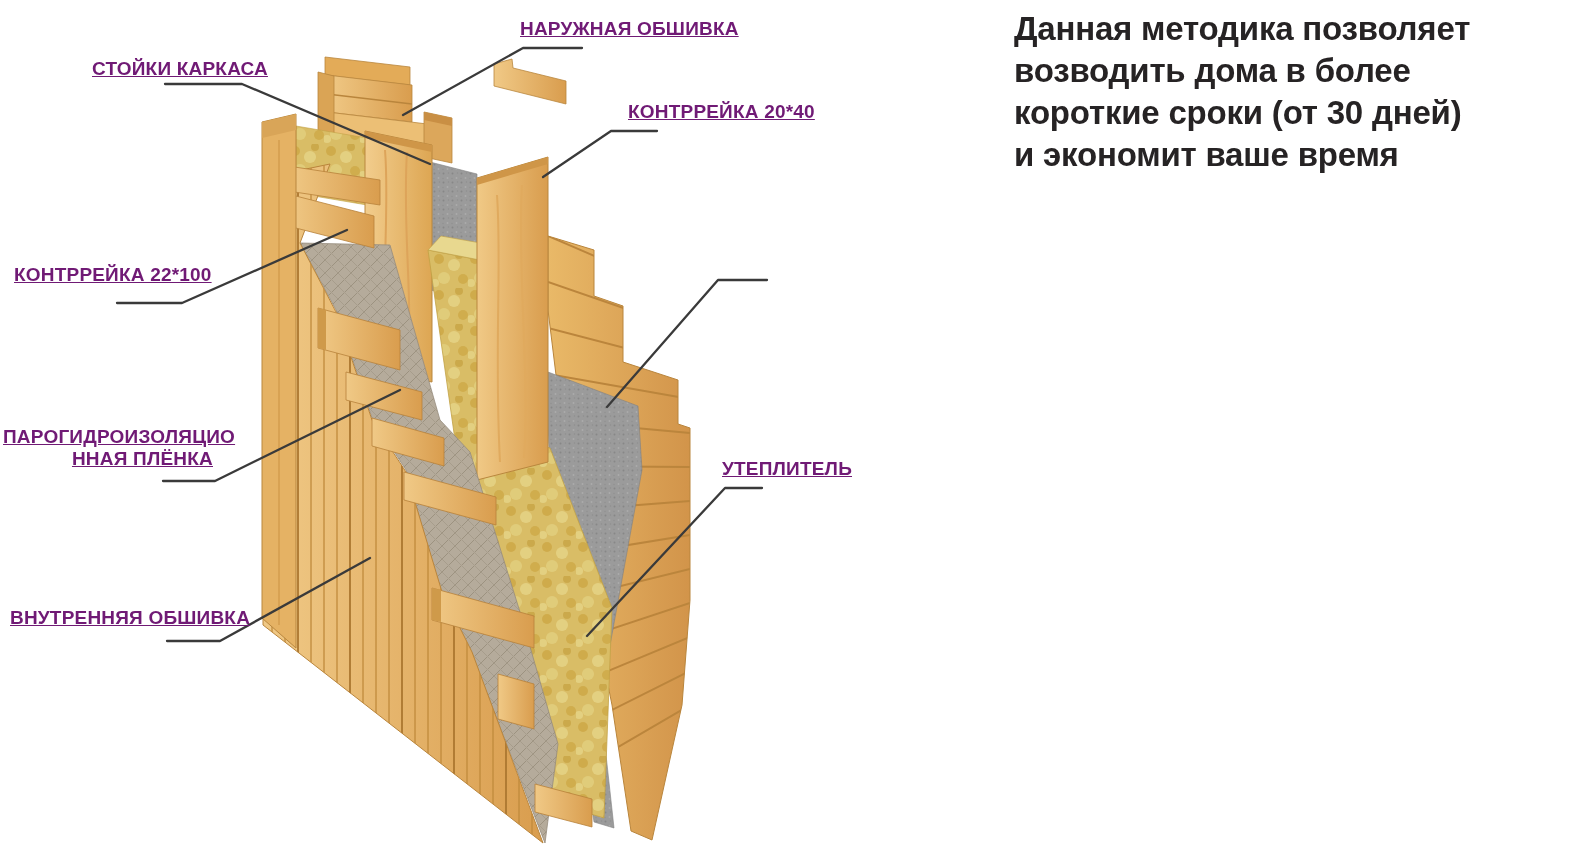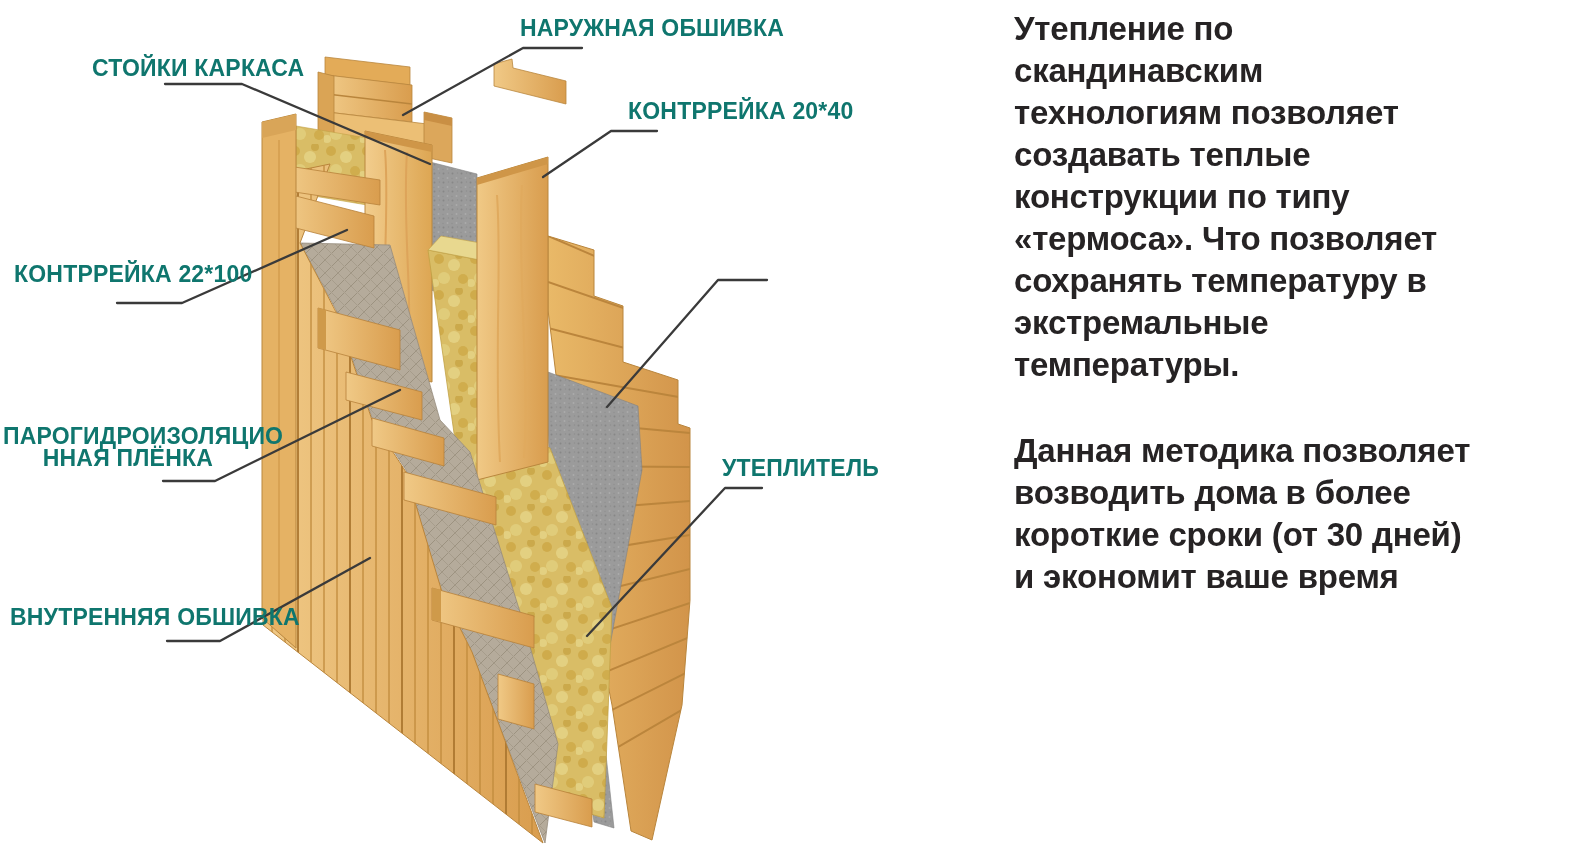--- a/index.html
+++ b/index.html
@@ -1,23 +1,23 @@
 <!DOCTYPE html>
 <html><head>
 <meta charset="utf-8">
 <style>
   html,body{margin:0;padding:0;background:#ffffff;}
   body{width:1584px;height:856px;position:relative;overflow:hidden;
        font-family:"Liberation Sans", sans-serif;}
   .stage{position:absolute;left:0;top:0;width:1584px;height:856px;background:#ffffff;}
   .diagram{position:absolute;left:0;top:0;width:990px;height:856px;}
   .diagram svg{position:absolute;left:0;top:0;}
-  .dlabel{position:absolute;color:#0f766e;font-weight:bold;font-size:23px;
+  .dlabel{position:absolute;color:#701a75;font-weight:bold;font-size:19px;
           line-height:21.5px;letter-spacing:.2px;white-space:pre-line;
-          text-transform:uppercase;}
+          text-transform:uppercase;text-decoration:underline;}
   .dlabel.right{text-align:right;}
   .sidetext{position:absolute;left:1014px;top:8px;width:560px;color:#262324;}
   .sidetext p{margin:0 0 0 0;font-size:33px;line-height:42px;font-weight:bold;
               white-space:pre-line;letter-spacing:-0.2px;}
   .sidetext p + p{margin-top:44px;}
 </style>
 </head>
 <body>
 
 <div class="stage">
@@ -165,28 +165,19 @@
     <div class="dlabel" style="left:92px;top:58px;">СТОЙКИ КАРКАСА</div>
     <div class="dlabel" style="left:628px;top:101px;">КОНТРРЕЙКА 20*40</div>
     <div class="dlabel" style="left:2px;top:264px;margin-left:12px;">КОНТРРЕЙКА 22*100</div>
     <div class="dlabel right" style="left:3px;top:426px;width:210px;">ПАРОГИДРОИЗОЛЯЦИО
 ННАЯ ПЛЁНКА</div>
     <div class="dlabel" style="left:722px;top:458px;text-align:center;">УТЕПЛИТЕЛЬ</div>
     <div class="dlabel" style="left:10px;top:607px;">ВНУТРЕННЯЯ ОБШИВКА</div>
   </div>
 
   <div class="sidetext">
-    <p>Утепление по
-скандинавским
-технологиям позволяет
-создавать теплые
-конструкции по типу
-«термоса». Что позволяет
-сохранять температуру в
-экстремальные
-температуры.</p>
     <p>Данная методика позволяет
 возводить дома в более
 короткие сроки (от 30 дней)
 и экономит ваше время</p>
   </div>
 
 </div>
 
 </body></html>

